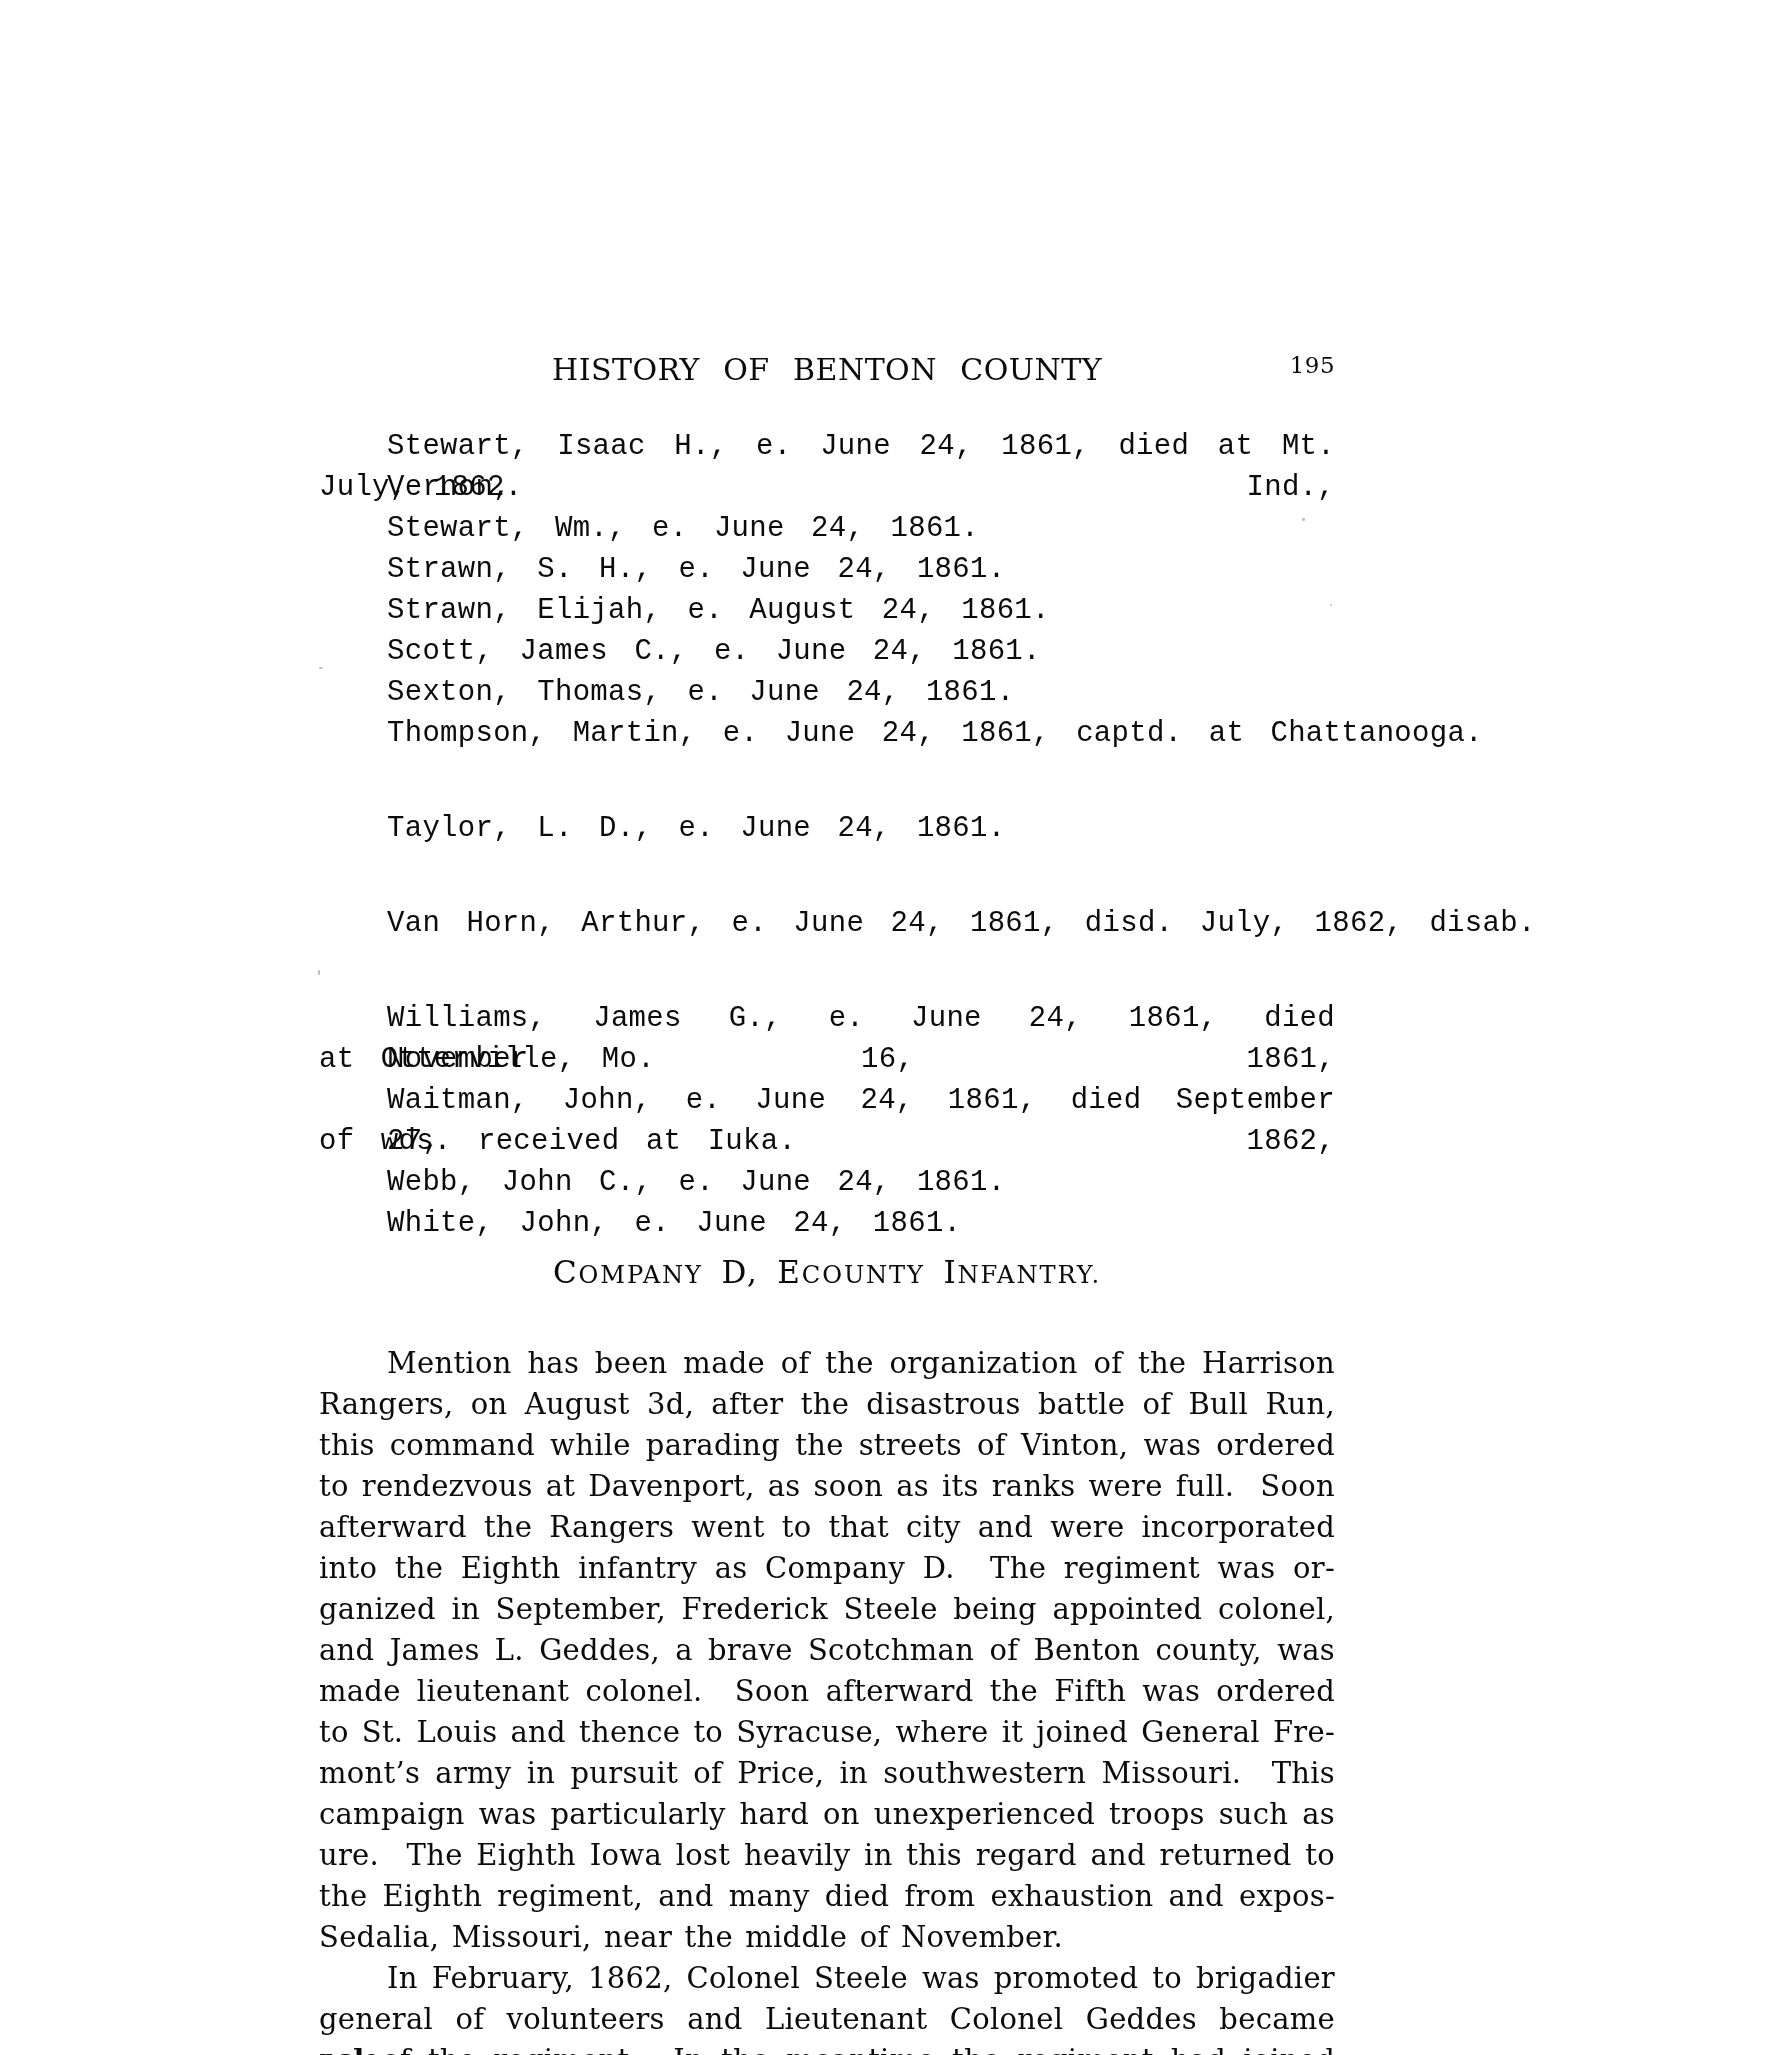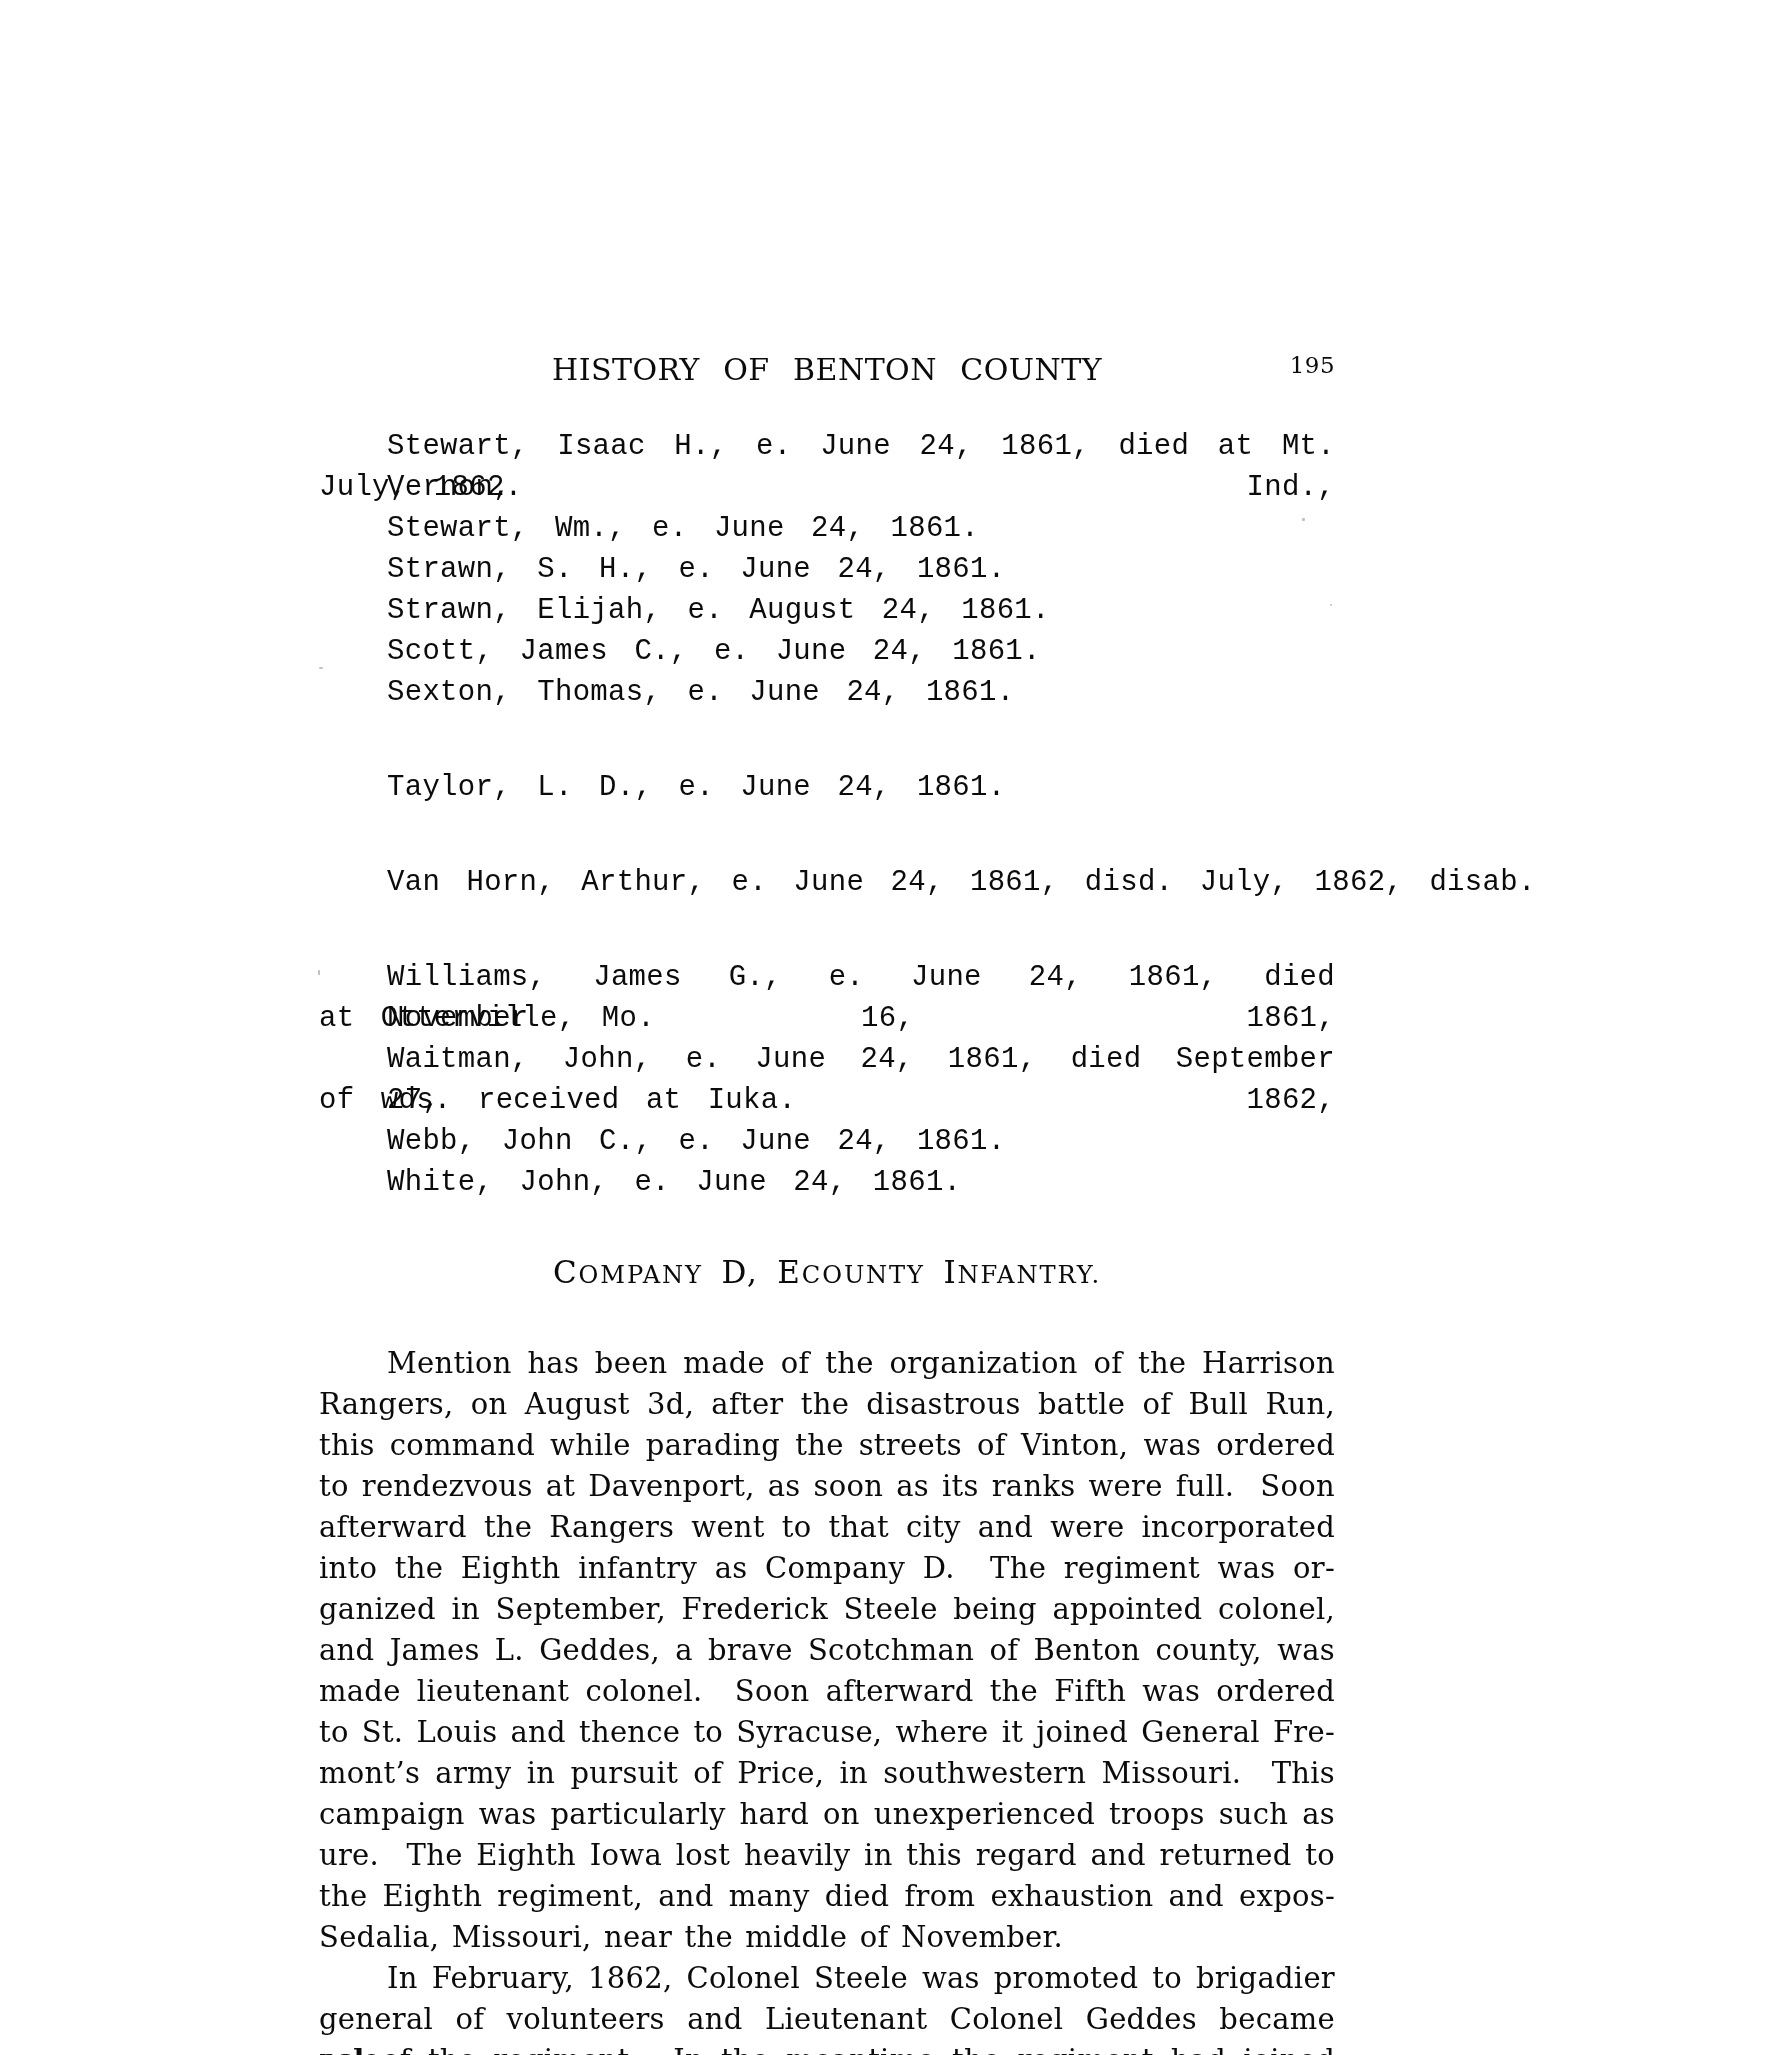--- a/index.html
+++ b/index.html
@@ -87,20 +87,21 @@
   </div>
 
   <div class="text-col roster">
     <div class="line indent justify">Stewart, Isaac H., e. June 24, 1861, died at Mt. Vernon, Ind.,</div>
     <div class="line">July, 1862.</div>
     <div class="line indent">Stewart, Wm., e. June 24, 1861.</div>
     <div class="line indent">Strawn, S. H., e. June 24, 1861.</div>
     <div class="line indent">Strawn, Elijah, e. August 24, 1861.</div>
     <div class="line indent">Scott, James C., e. June 24, 1861.</div>
     <div class="line indent">Sexton, Thomas, e. June 24, 1861.</div>
+    <div class="line indent">Thompson, Martin, e. June 24, 1861, captd. at Chattanooga.</div>
     <div class="line indent gap">Taylor, L. D., e. June 24, 1861.</div>
     <div class="line indent gap">Van Horn, Arthur, e. June 24, 1861, disd. July, 1862, disab.</div>
     <div class="line indent justify gap">Williams, James G., e. June 24, 1861, died November 16, 1861,</div>
     <div class="line">at Otterville, Mo.</div>
     <div class="line indent justify">Waitman, John, e. June 24, 1861, died September 27, 1862,</div>
     <div class="line">of wds. received at Iuka.</div>
     <div class="line indent">Webb, John C., e. June 24, 1861.</div>
     <div class="line indent">White, John, e. June 24, 1861.</div>
   </div>
 

